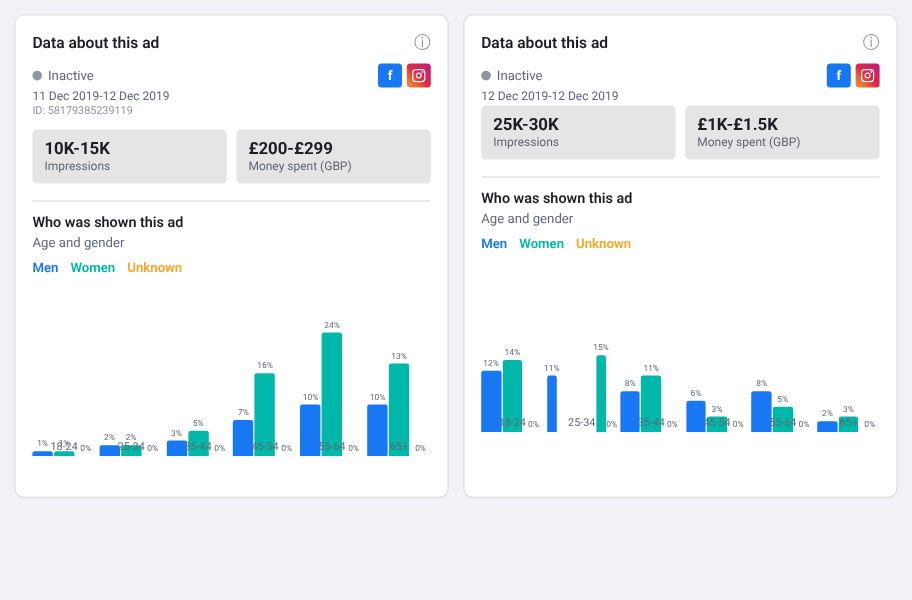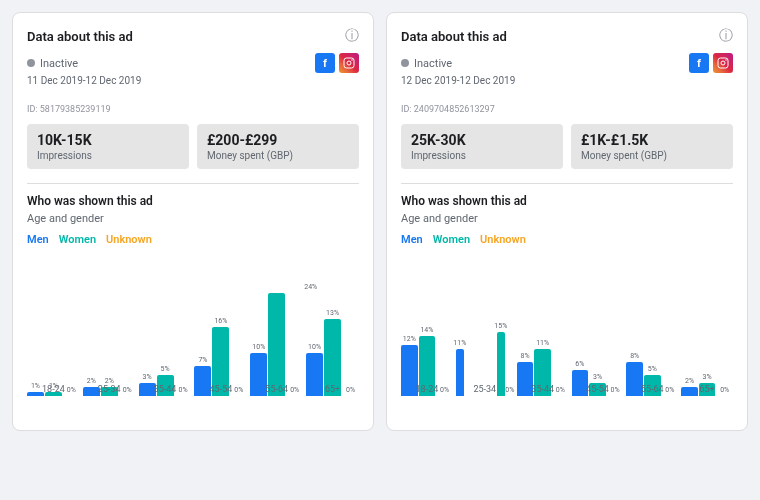--- a/index.html
+++ b/index.html
@@ -83,21 +83,21 @@
       border-radius: 3px;
       display: flex;
       align-items: center;
       justify-content: center;
       color: white;
       font-size: 9px;
     }
     .date-text {
       font-size: 10px;
       color: #606770;
-      margin-bottom: 18px;
+      margin-bottom: 2px;
     }
     .id-text {
       font-size: 9px;
       color: #90949c;
       margin-bottom: 10px;
     }
     .stats-row {
       display: flex;
       gap: 8px;
       margin-bottom: 14px;
@@ -299,21 +299,21 @@
             <div class="bar-fill bar-unknown" style="height: 0px; width: 100%;"></div>
           </div>
           <span class="x-label">45-54</span>
         </div>
         <div class="bar-group">
           <div class="bar" style="flex: 1 1 0%; position: relative;">
             <span class="bar-label" style="left: 50%; transform: translateX(-50%);">10%</span>
             <div class="bar-fill bar-men" style="height: 42.8571px; width: 100%;"></div>
           </div>
           <div class="bar" style="flex: 1 1 0%; position: relative;">
-            <span class="bar-label" style="left: 50%; transform: translateX(-50%); margin-left: 34px;">24%</span>
+            <span class="bar-label" style="left: 50%; transform: translateX(-50%);">24%</span>
             <div class="bar-fill bar-women" style="height: 102.857px; width: 100%;"></div>
           </div>
           <div class="bar" style="flex: 1 1 0%; position: relative;">
             <span class="bar-label" style="left: 50%; transform: translateX(-50%);">0%</span>
             <div class="bar-fill bar-unknown" style="height: 0px; width: 100%;"></div>
           </div>
           <span class="x-label">55-64</span>
         </div>
         <div class="bar-group">
           <div class="bar" style="flex: 1 1 0%; position: relative;">
@@ -347,21 +347,20 @@
           <div class="ig-icon">
             <svg width="12" height="12" viewBox="0 0 24 24" fill="white">
               <rect x="2" y="2" width="20" height="20" rx="5" ry="5" fill="none" stroke="white" stroke-width="2"></rect>
               <circle cx="12" cy="12" r="4" fill="none" stroke="white" stroke-width="2"></circle>
               <circle cx="18" cy="6" r="1.5" fill="white"></circle>
             </svg>
           </div>
         </div>
       </div>
       <div class="date-text">12 Dec 2019-12 Dec 2019</div>
-      <div class="id-text">ID: 2409704852613297</div>
       <div class="stats-row">
         <div class="stat-box">
           <div class="stat-value">25K-30K</div>
           <div class="stat-label">Impressions</div>
         </div>
         <div class="stat-box">
           <div class="stat-value">£1K-£1.5K</div>
           <div class="stat-label">Money spent (GBP)</div>
         </div>
       </div>

